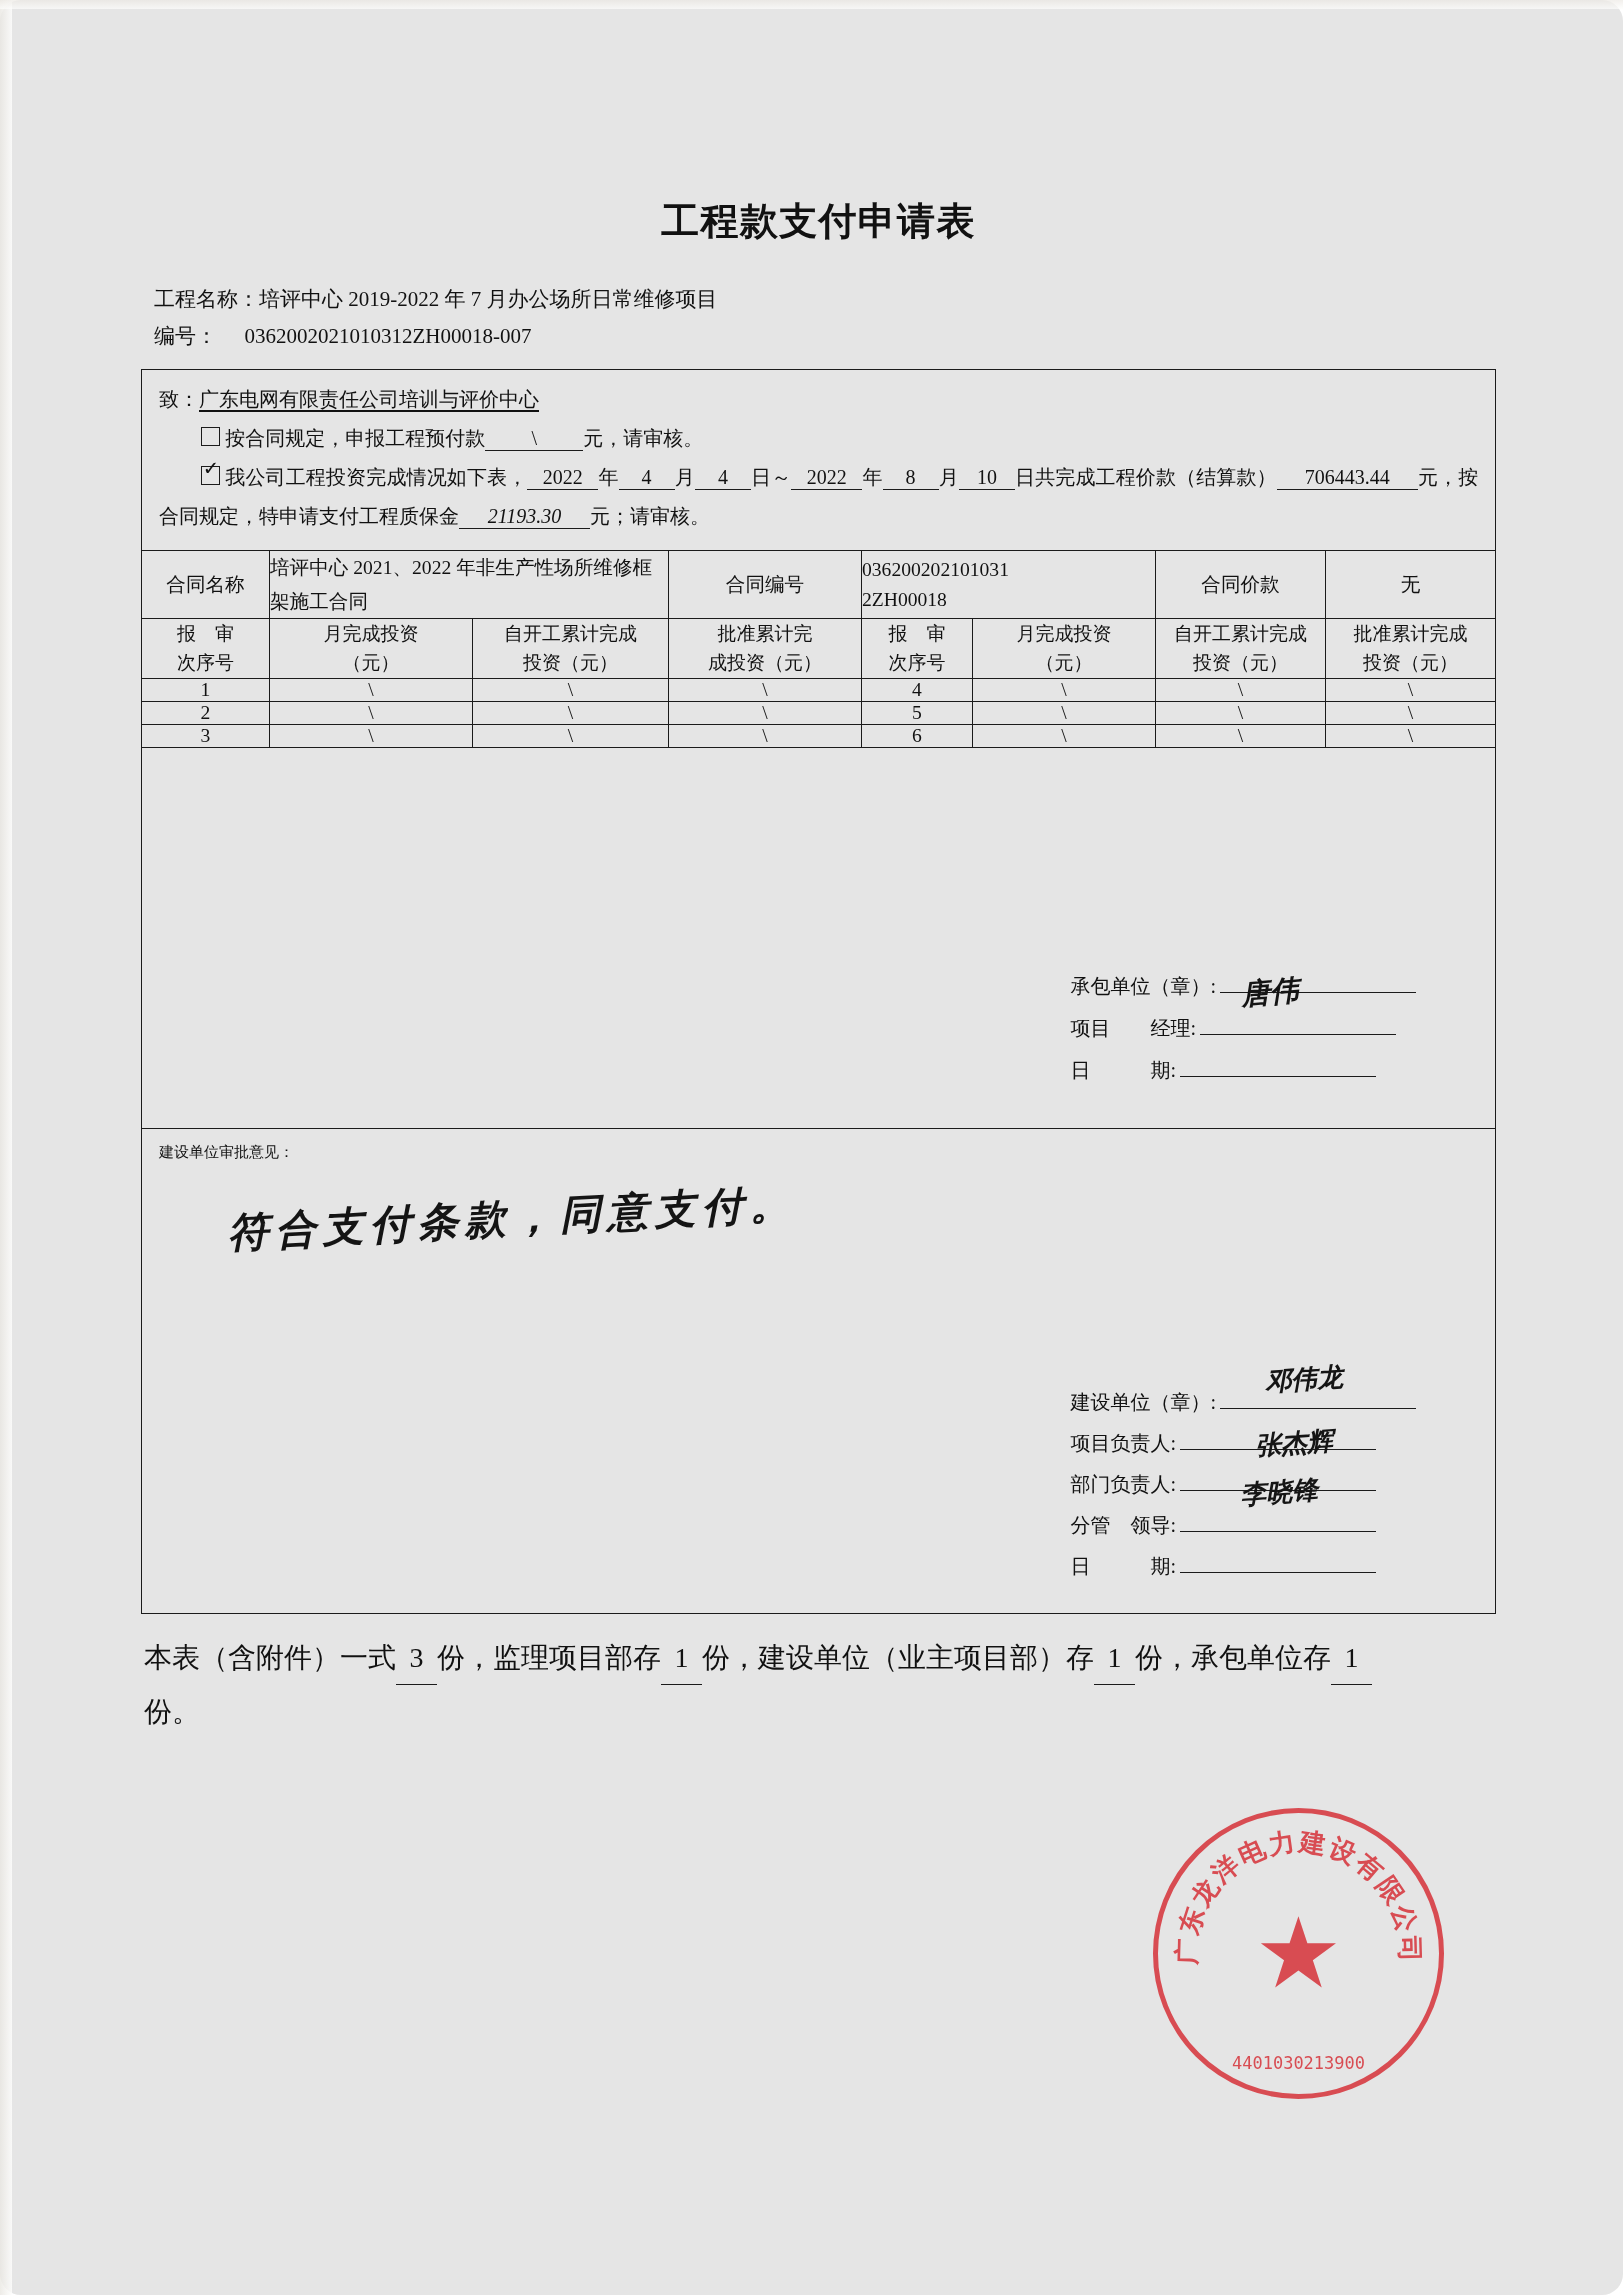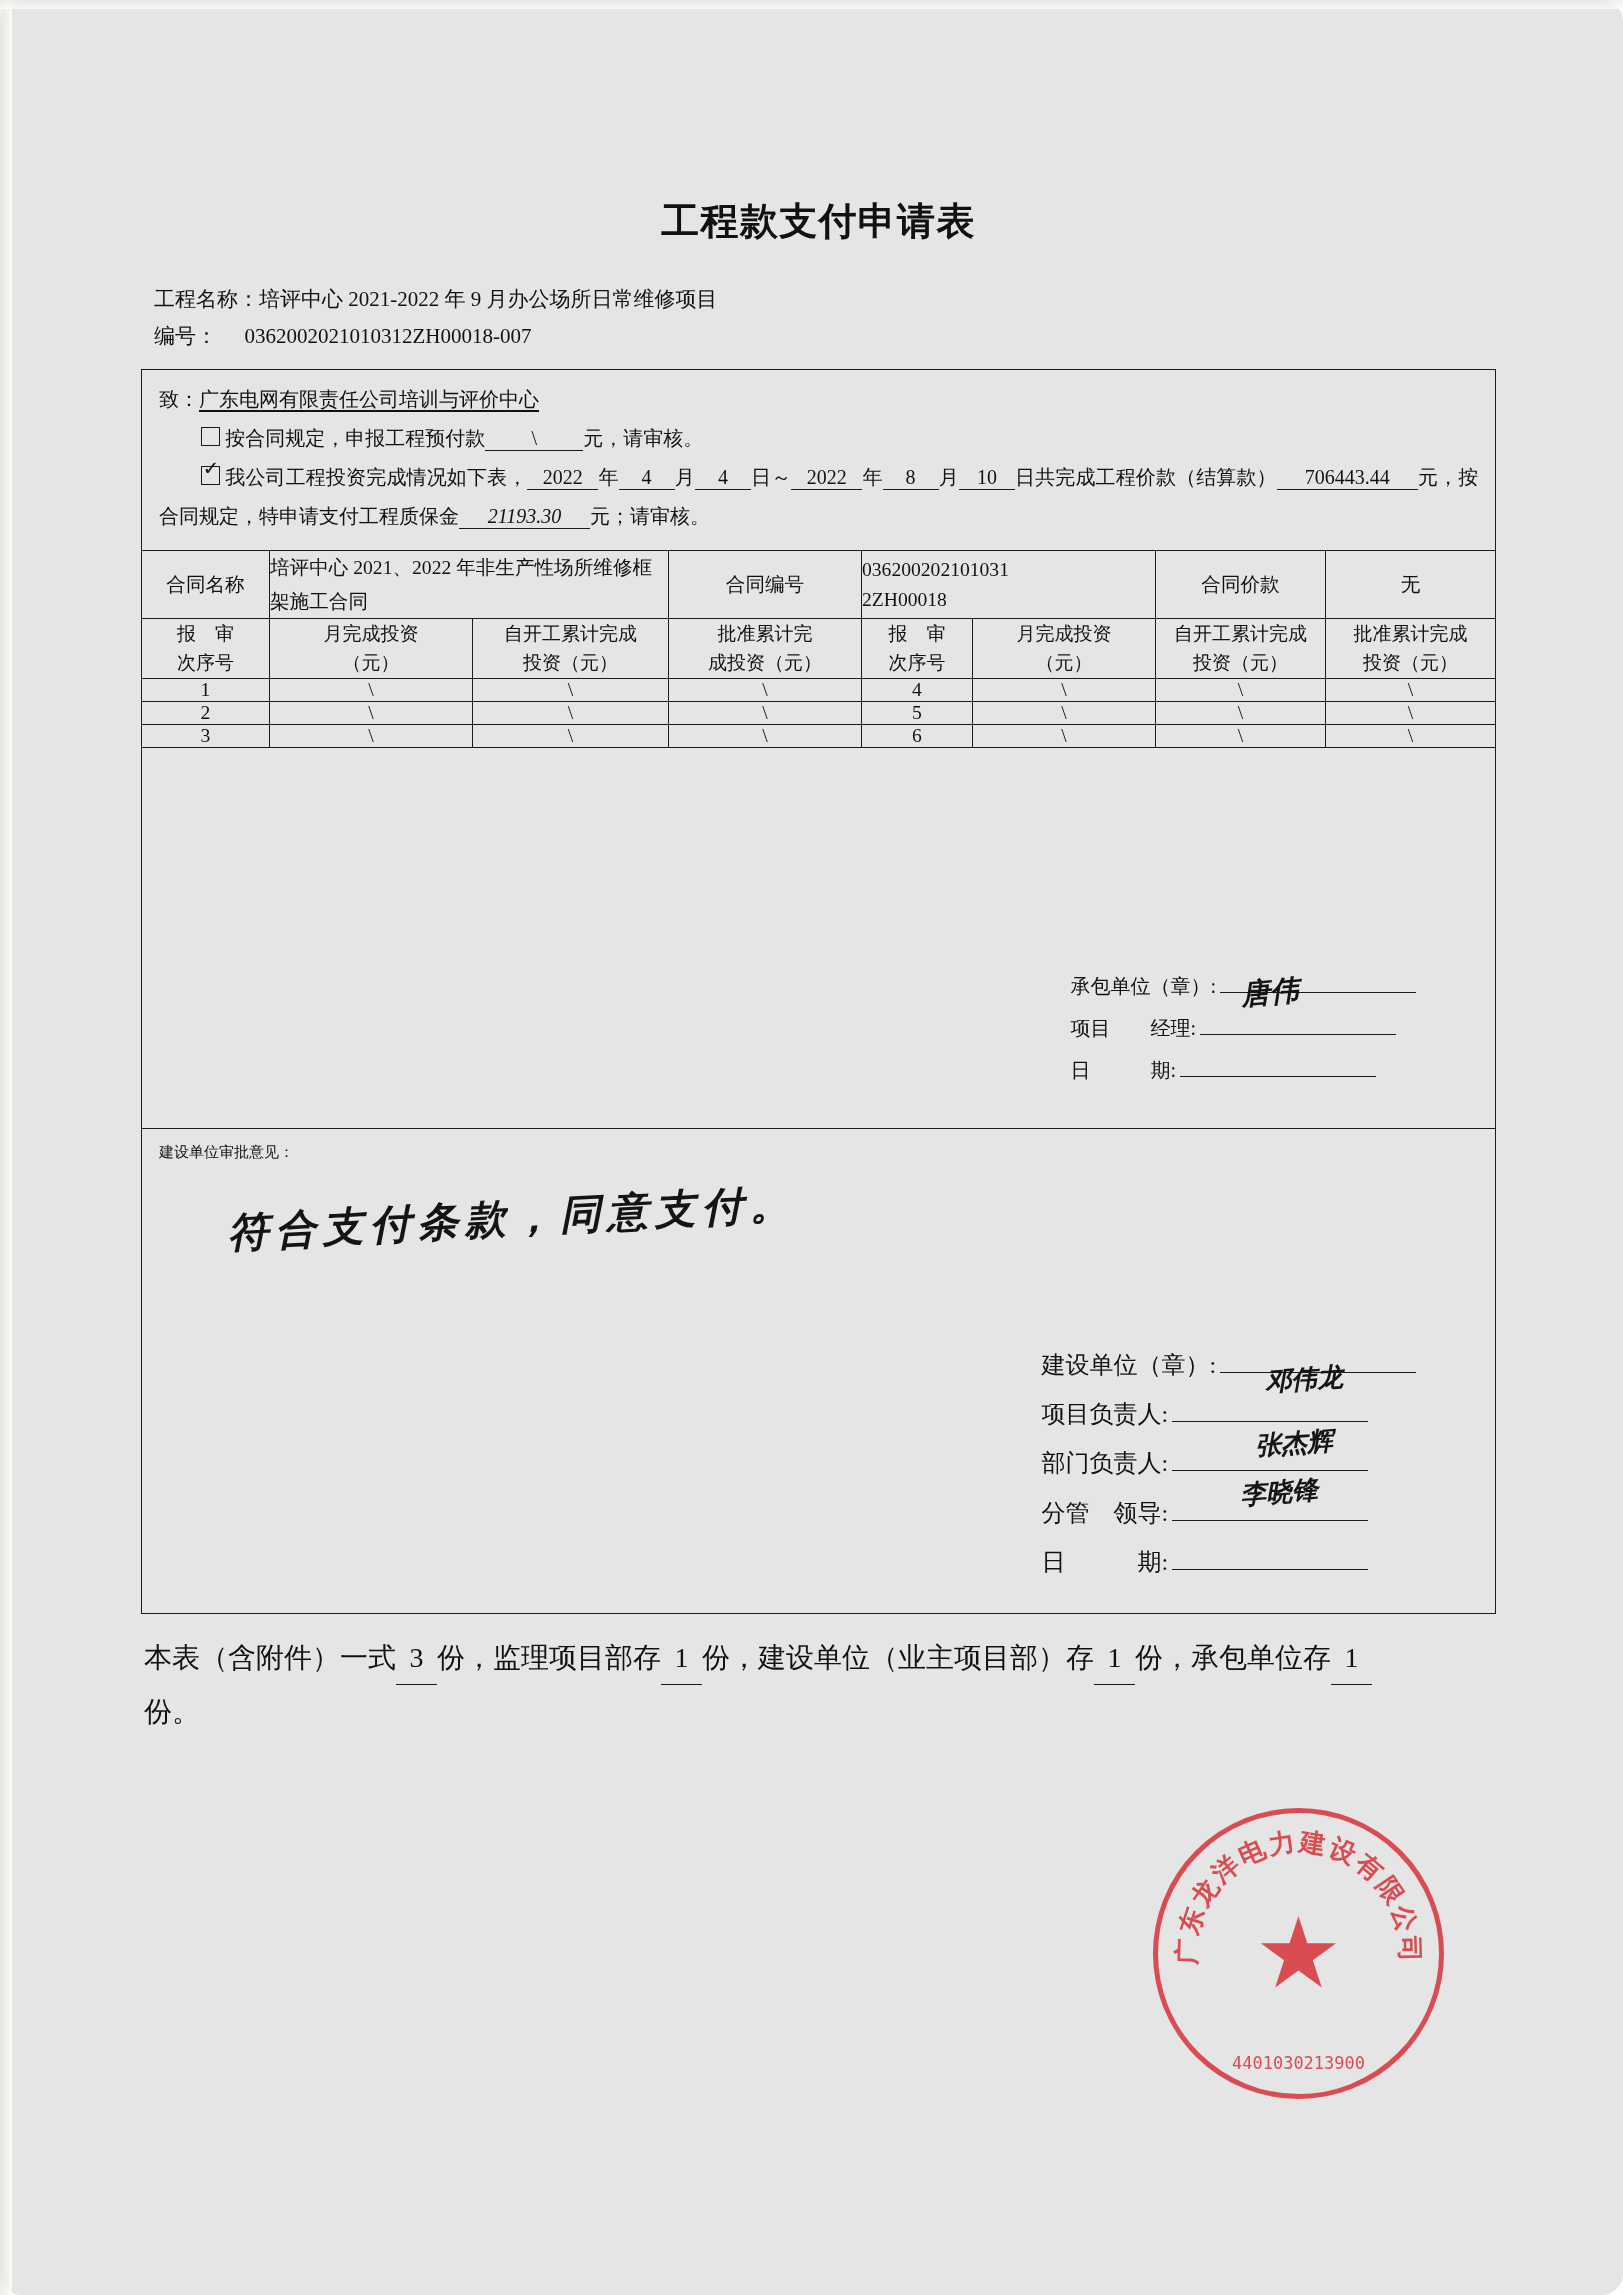--- a/index.html
+++ b/index.html
@@ -171,21 +171,21 @@
     position: relative;
   }
   .approval-title {
     font-size: 15px;
     padding: 14.4px 17px 0 17px;
   }
   .approval-sign {
     position: absolute;
     right: 79px;
     bottom: 26px;
-    font-size: 24px;
+    font-size: 20px;
     line-height: 2.05;
   }
   .approval-sign .blank {
     display: inline-block;
     width: 196px;
     border-bottom: 1.3px solid #1b1b1b;
     margin-left: 3.9px;
   }
 
   .footer {
@@ -284,21 +284,21 @@
 
 <div class="page">
   <div class="scan-edge-left"></div>
   <div class="scan-edge-top"></div>
 
   <div class="doc">
 
     <h1 class="title">工程款支付申请表</h1>
 
     <div class="meta-line">
-      <span>工程名称：</span><span>培评中心 2021-2022 年 9 月办公场所日常维修项目</span>
+      <span>工程名称：</span><span>培评中心 2019-2022 年 7 月办公场所日常维修项目</span>
     </div>
     <div class="meta-line">
       <span>编号：</span><span class="meta-gap"></span><span>0362002021010312ZH00018-007</span>
     </div>
 
     <table class="main">
       <colgroup>
         <col style="width:128px">
         <col style="width:203px">
         <col style="width:196px">

